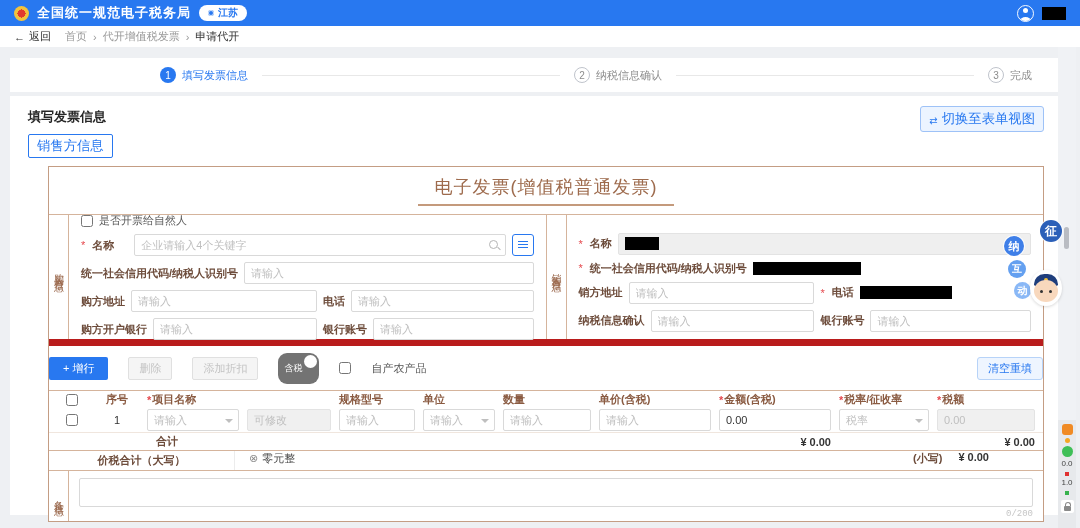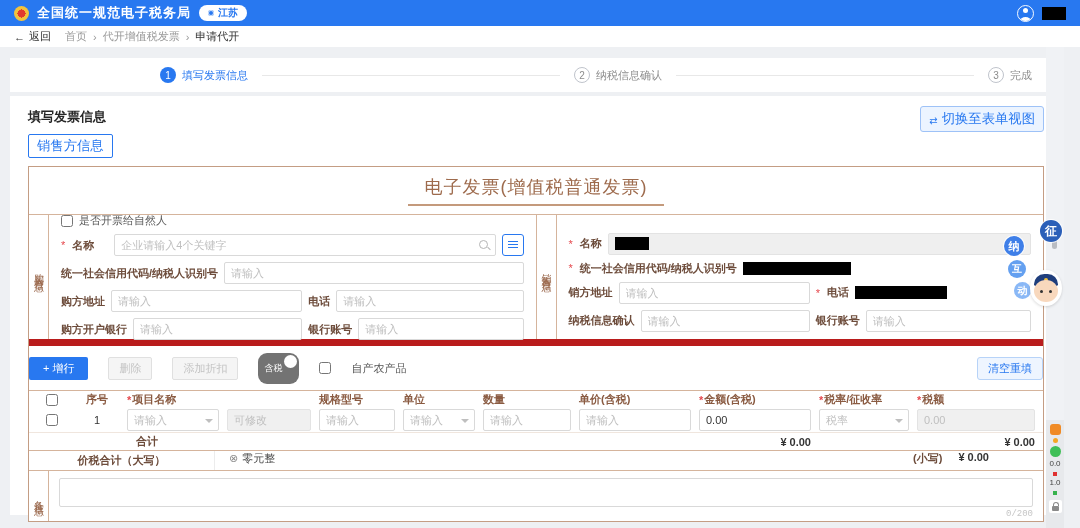--- a/index.html
+++ b/index.html
@@ -50,21 +50,21 @@
     box-sizing:border-box;padding:10px 18px;}
   .section-title{font-size:13px;font-weight:bold;color:#262626;margin:2px 0 8px;}
   .invoice-type-btn{display:inline-block;border:1px solid #2878f0;color:#2878f0;border-radius:2px;
     padding:2px 8px;background:#fff;cursor:pointer;}
   .switch-btn{position:absolute;top:10px;right:18px;display:flex;align-items:center;gap:4px;
     border:1px solid #9ec2f7;background:#ecf4ff;color:#2878f0;border-radius:3px;padding:3px 8px;cursor:pointer;}
   .swap-icon::before{content:"⇄";font-size:10px;}
 
   
   .invoice-box{margin-top:8px;border:1px solid #c49d84;height:356px;box-sizing:border-box;
-    background:#fff;overflow:hidden;display:flex;flex-direction:column;}
+    background:#fff;overflow:hidden;display:flex;flex-direction:column;margin-left:20px;}
   .inv-title{color:#9e6b4d;font-size:18px;text-align:center;margin-top:8px;letter-spacing:1px;}
   .inv-underline{width:256px;height:2px;background:#c49a7c;margin:5px auto 0;}
 
   .party-wrap{display:flex;border-top:1px solid #d5b49c;border-bottom:7px solid #b91c1c;
     margin-top:8px;height:124px;}
   .vstrip{width:19px;border-right:1px solid #d5b49c;display:flex;flex-direction:column;
     align-items:center;justify-content:center;gap:5px;color:#9c6b50;font-size:10px;flex:0 0 auto;}
   .vstrip.bl{border-left:1px solid #d5b49c;}
   .vtext{writing-mode:vertical-rl;text-orientation:upright;letter-spacing:2px;}
   .chev-up{width:5px;height:5px;border-left:1px solid #9c6b50;border-top:1px solid #9c6b50;
@@ -150,21 +150,21 @@
   .m3{width:17px;height:17px;font-size:10px;background:#8ab8f6;left:12px;top:62px;}
   .m-face{position:absolute;right:2px;bottom:2px;width:32px;height:36px;}
   .halo{position:absolute;inset:0;border-radius:50%;background:#fff;box-shadow:0 1px 3px rgba(0,0,0,.15);}
   .skin{position:absolute;left:4px;top:10px;width:24px;height:22px;border-radius:50%;background:#f8d8bd;}
   .hat{position:absolute;left:4px;top:4px;width:24px;height:12px;border-radius:12px 12px 2px 2px;background:#1f3e7c;}
   .hat-dot{position:absolute;left:14px;top:8px;width:4px;height:4px;border-radius:50%;background:#f3c33c;}
   .eye{position:absolute;width:3px;height:3px;border-radius:50%;background:#333;top:20px;}
   .eye.l{left:10px;} .eye.r{left:19px;}
 
   
-  .right-rail{position:absolute;top:47px;right:16px;width:18px;bottom:0;background:#f0f2f5;}
+  .right-rail{position:absolute;top:47px;right:4px;width:18px;bottom:0;background:#f0f2f5;}
   .scroll-thumb{position:absolute;top:180px;left:6px;width:5px;height:22px;border-radius:3px;background:#b9bcc2;}
   .ext-panel{position:absolute;bottom:0;left:0;width:18px;height:108px;background:#e7e9ec;
     display:flex;flex-direction:column;align-items:center;gap:3px;padding-top:4px;box-sizing:border-box;}
   .ext-orange{width:11px;height:11px;border-radius:3px;background:#f08a24;}
   .ext-dot{width:5px;height:5px;border-radius:50%;background:#f5a623;}
   .ext-green{width:11px;height:11px;border-radius:50%;background:#3fbf57;}
   .ext-num{font-size:8px;color:#444;line-height:1.1;}
   .ext-mark{width:4px;height:4px;display:inline-block;}
   .mark-red{background:#e03131;} .mark-green{background:#37b24d;}
   .lock{width:13px;height:13px;border-radius:2px;background:#fff;position:relative;margin-top:2px;}

